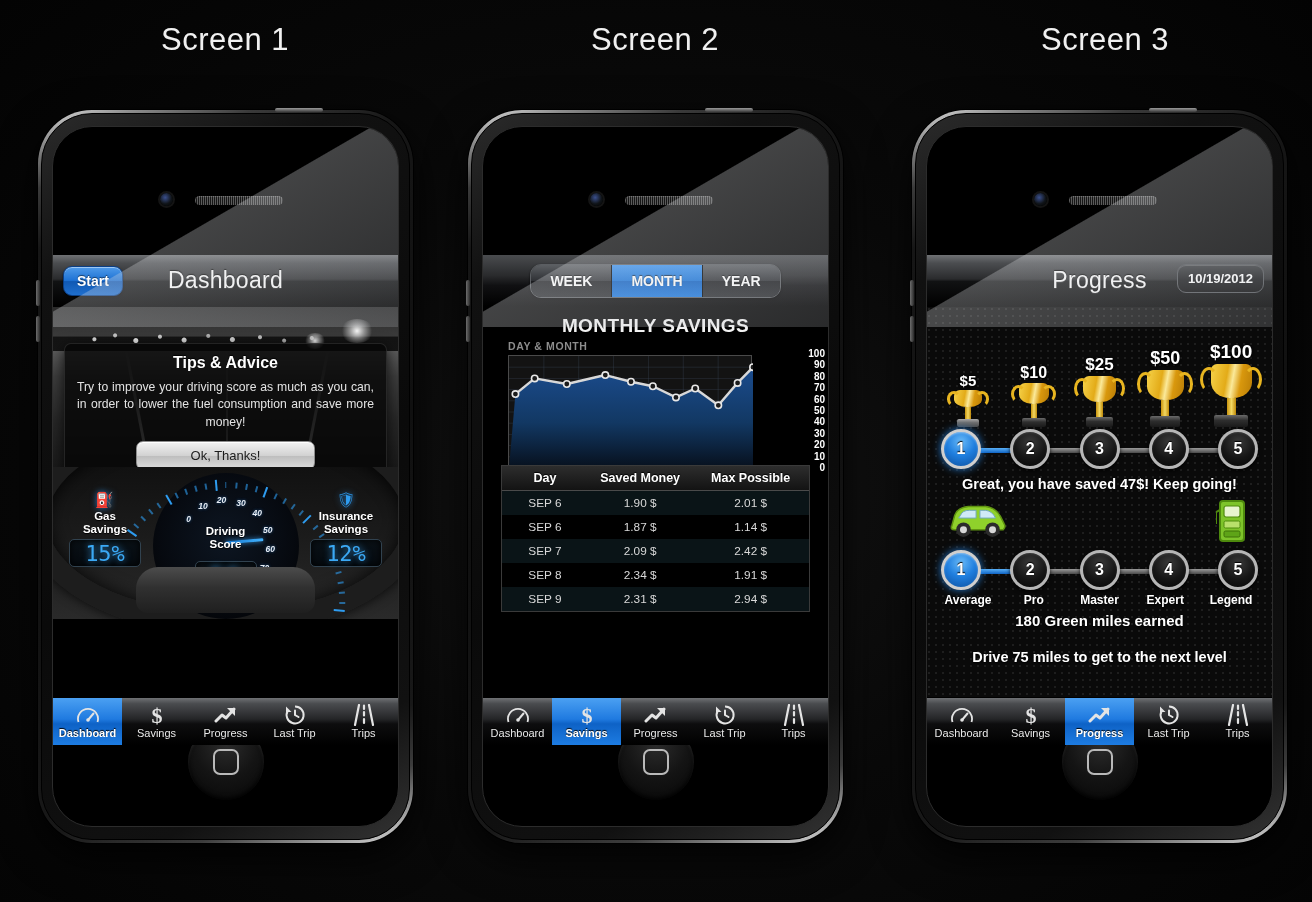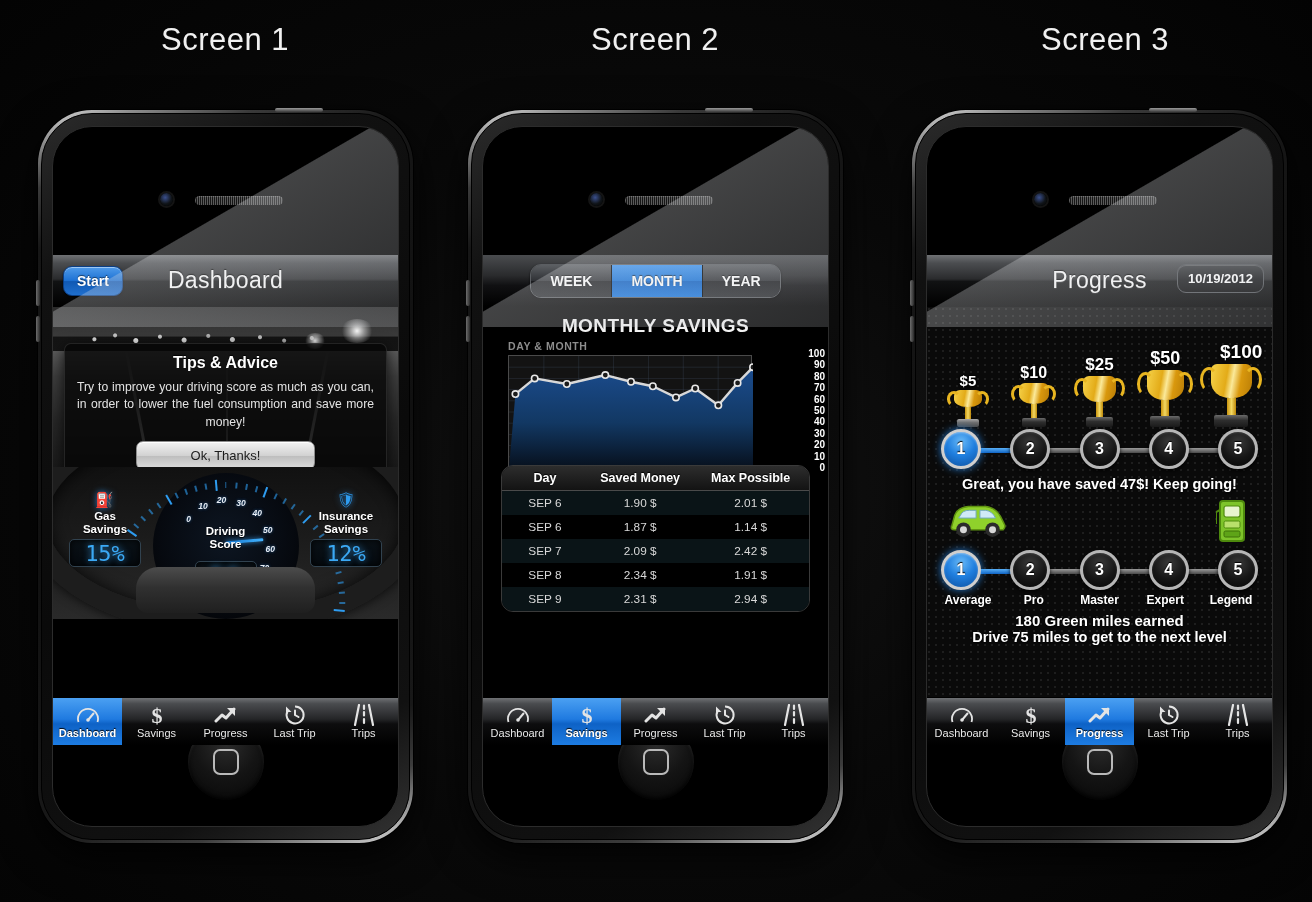--- a/index.html
+++ b/index.html
@@ -206,21 +206,21 @@
              display: flex; flex-direction: column; justify-content: space-between; }
   .ylabels span { color: #fff; font-size: 10px; font-weight: bold; text-align: right; line-height: 1; }
   .xlabels { position: absolute; left: 25px; top: 163px; width: 244px;
              display: flex; }
   .xlabels span { flex: 1; text-align: center; color: #fff; font-size: 9.5px; font-weight: bold; }
   .month-lbl { position: absolute; left: 27px; top: 177px; color: #8d8d8d;
                font-size: 9.5px; font-weight: bold; letter-spacing: .4px; }
 
   
   .tbl { position: absolute; left: 18px; right: 18px; top: 210px;
-         border: 1px solid #3a3a3a; border-radius: 12px; overflow: hidden; }
+         border: 1px solid #3a3a3a; border-radius: 0; overflow: hidden; }
   .tbl-head { display: flex; background: linear-gradient(#2d2d2d,#131313);
               border-bottom: 1px solid #4a4a4a; }
   .tbl-head div { color: #fff; font-size: 12.5px; font-weight: bold; padding: 5px 0;
                   text-align: center; text-shadow: 0 -1px 1px #000; }
   .tbl-row { display: flex; }
   .tbl-row div { color: #d9d9d9; font-size: 11.8px; padding: 5px 0; text-align: center; }
   .tbl-row:nth-child(odd) { background: #0a1417; }
   .tbl-row:nth-child(even) { background: #000; }
   .c-day { width: 28%; } .c-sav { width: 34%; } .c-max { width: 38%; }
 
@@ -228,21 +228,21 @@
   .prog { position: relative; height: 100%;
           background: #0a0a0a;
           background-image: radial-gradient(circle at 2px 2px, #1e1e1e 1px, transparent 1.4px);
           background-size: 7px 7px; }
   .trophy-row { display: flex; justify-content: space-around; align-items: flex-end;
                 padding: 10px 8px 0; height: 120px; }
   .trophy-cell { text-align: center; width: 19%; }
   .trophy-amt { color: #fff; font-weight: bold; text-shadow: 0 1px 2px #000, 0 0 3px #000; margin-bottom: 1px; }
   .t0 .trophy-amt { font-size: 15px; } .t1 .trophy-amt { font-size: 16px; }
   .t2 .trophy-amt { font-size: 17px; } .t3 .trophy-amt { font-size: 18px; }
-  .t4 .trophy-amt { font-size: 19px; text-align: right; }
+  .t4 .trophy-amt { font-size: 19px; }
   .tro { margin: 0 auto; position: relative; }
   .tro .cup { margin: 0 auto; background: linear-gradient(100deg,#f6d34b 0%,#e3ab18 38%,#fbe999 52%,#d9980d 70%,#b97d06 100%);
               border-radius: 6px 6px 46% 46%; position: relative; }
   .tro .cup::before, .tro .cup::after {
      content:''; position: absolute; top: 8%; width: 30%; height: 58%;
      border: 3px solid #e8b520; border-radius: 50%; }
   .tro .cup::before { left: -26%; border-right-color: transparent; border-bottom-color: transparent; }
   .tro .cup::after  { right: -26%; border-left-color: transparent; border-bottom-color: transparent; }
   .tro .stem { margin: 0 auto; background: linear-gradient(90deg,#c9930c,#f3d863,#bf8908); }
   .tro .base { margin: 0 auto; border-radius: 2px;
@@ -268,21 +268,21 @@
   .node.active { background: radial-gradient(circle at 50% 28%, #67b9f8 0%, #1f7ede 48%, #0c4f9e 100%);
                  border-color: #cfcfcf; box-shadow: 0 0 9px rgba(40,140,240,.85), inset 0 1px 2px rgba(255,255,255,.4); }
   .prog-msg { text-align: center; color: #fff; font-size: 14.5px; font-weight: bold;
               margin-top: 5px; text-shadow: 0 1px 2px #000; }
   .icon-row { position: relative; height: 50px; margin: 6px 16px 0; }
   .car-icon { position: absolute; left: 4px; top: 2px; width: 62px; height: 40px; }
   .pump-icon { position: absolute; right: 6px; top: 0; width: 34px; height: 46px; }
   .lvl-names { display: flex; justify-content: space-between; margin: 1px 10px 0; }
   .lvl-names span { width: 62px; text-align: center; color: #fff; font-size: 12px;
                     font-weight: bold; text-shadow: 0 1px 2px #000; }
-  .prog-foot { text-align: center; color: #fff; font-weight: bold; text-shadow: 0 1px 2px #000; }
+  .prog-foot { text-align: center; color: #fff; font-weight: bold; text-shadow: 0 1px 2px #000; margin-top: 20px; }
   .pf1 { font-size: 15px; margin-top: 5px; } .pf2 { font-size: 14.5px; }
 
   
   .tabbar { position: absolute; left: 0; right: 0; bottom: 0; height: 48px; display: flex;
             background: linear-gradient(#6f7174 0%,#4a4c4f 12%,#242527 45%,#0d0d0e 55%,#000 100%);
             border-top: 1px solid #000; }
   .tab { flex: 1; display: flex; flex-direction: column; align-items: center;
          justify-content: center; gap: 1px; position: relative; }
   .tab.active { background: linear-gradient(#4ba0f2 0%,#1f7ae0 45%,#0e62c6 55%,#1d7ce2 100%); }
   .tab-icon { height: 22px; display: flex; align-items: center; justify-content: center;

